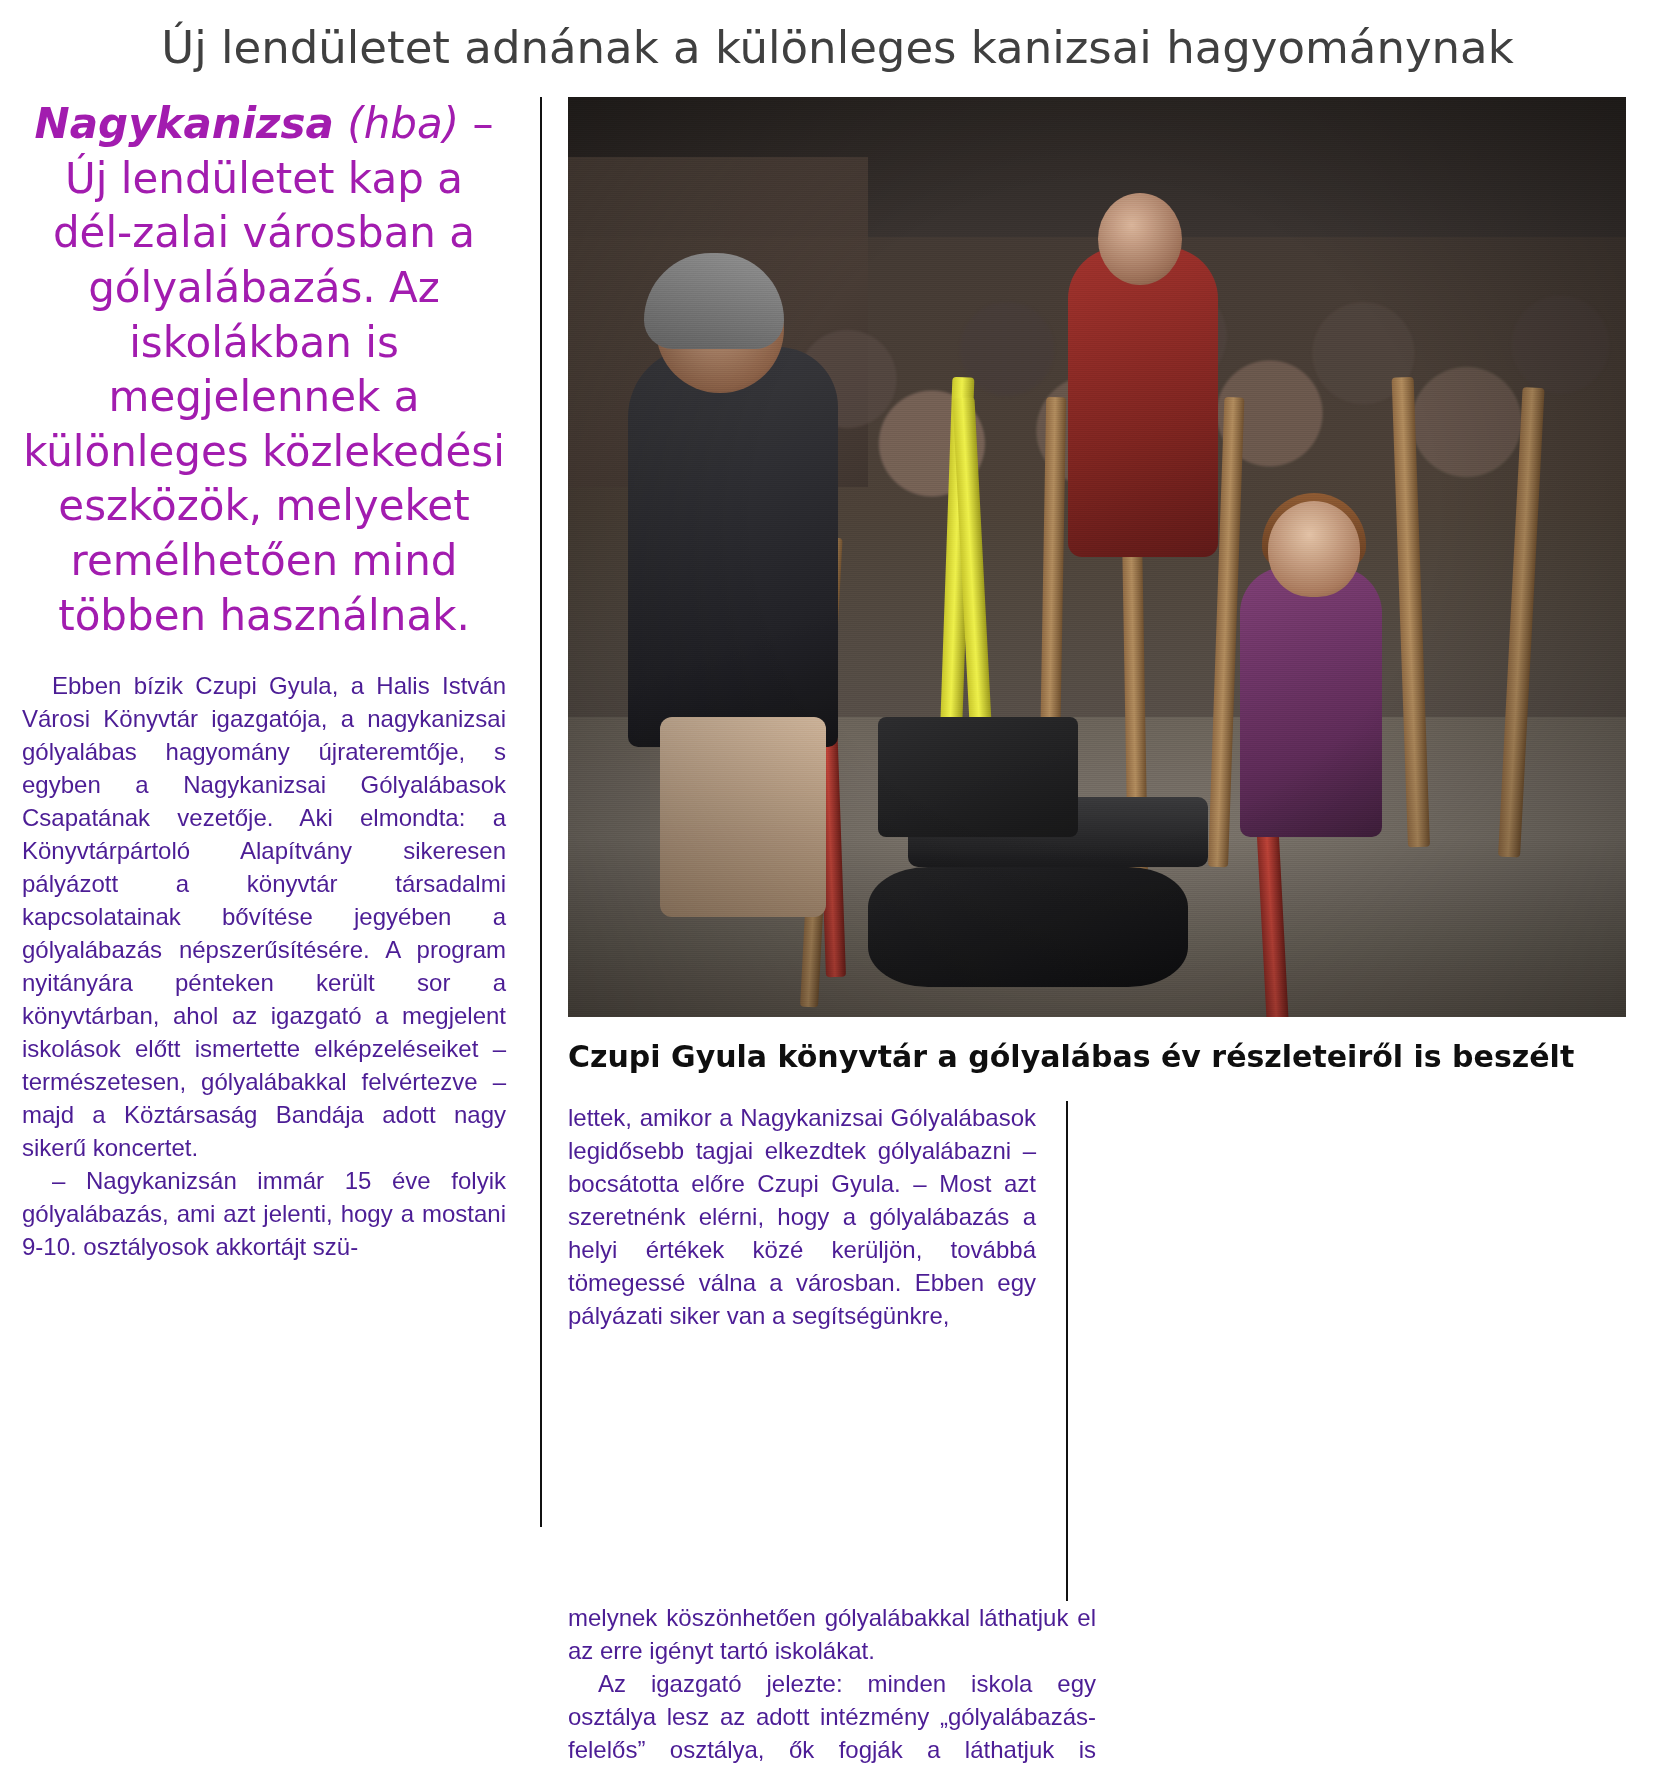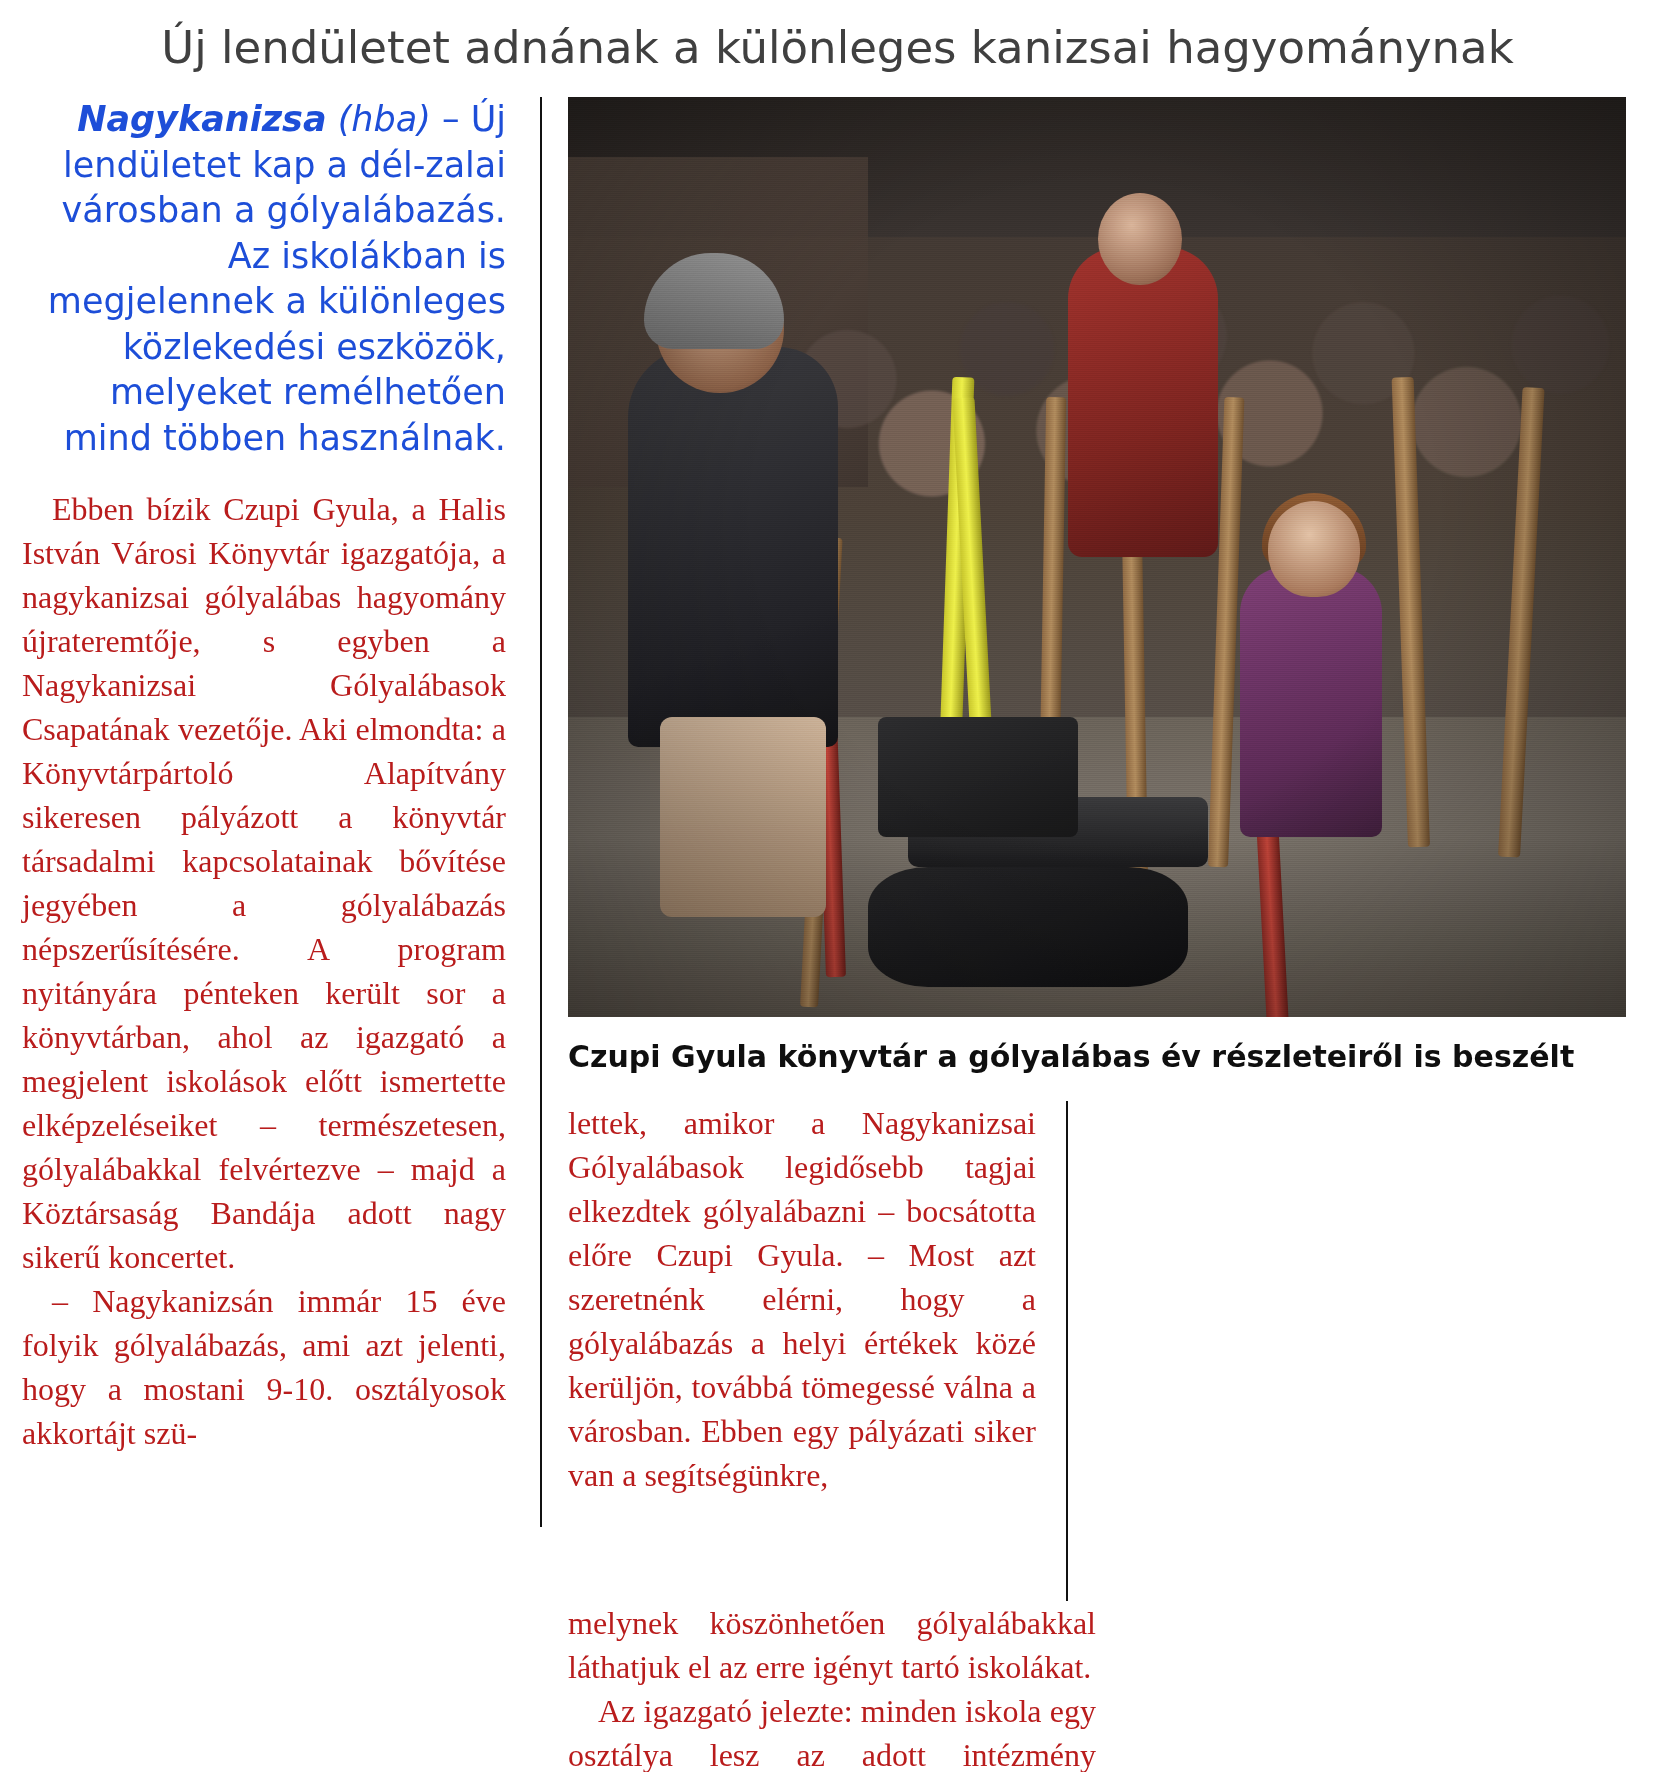--- a/index.html
+++ b/index.html
@@ -56,42 +56,42 @@
     width: 520px;
     flex: 0 0 520px;
     box-sizing: border-box;
     padding-right: 34px;
     border-right: 2px solid #111;
     min-height: 1430px;
   }
 
   .lead {
     font-family: "DejaVu Sans", sans-serif;
-    font-size: 35px;
+    font-size: 42px;
     line-height: 1.30;
-    text-align: right;
+    text-align: center;
     margin: 0 0 26px 0;
-    color: #1d4ed8;
+    color: #a21caf;
   }
   .lead .city {
     font-weight: bold;
     font-style: italic;
   }
   .lead .tag {
     font-style: italic;
   }
 
   .body-col {
-    font-family: Liberation Serif, serif;
-    font-size: 32px;
+    font-family: Liberation Sans, sans-serif;
+    font-size: 24px;
     line-height: 1.375;
     text-align: justify;
     text-justify: inter-word;
     hyphens: manual;
-    color: #b91c1c;
+    color: #4c1d95;
   }
   .body-col p {
     margin: 0;
     text-indent: 30px;
   }
   .body-col p.first {
     text-indent: 30px;
   }
 
   

